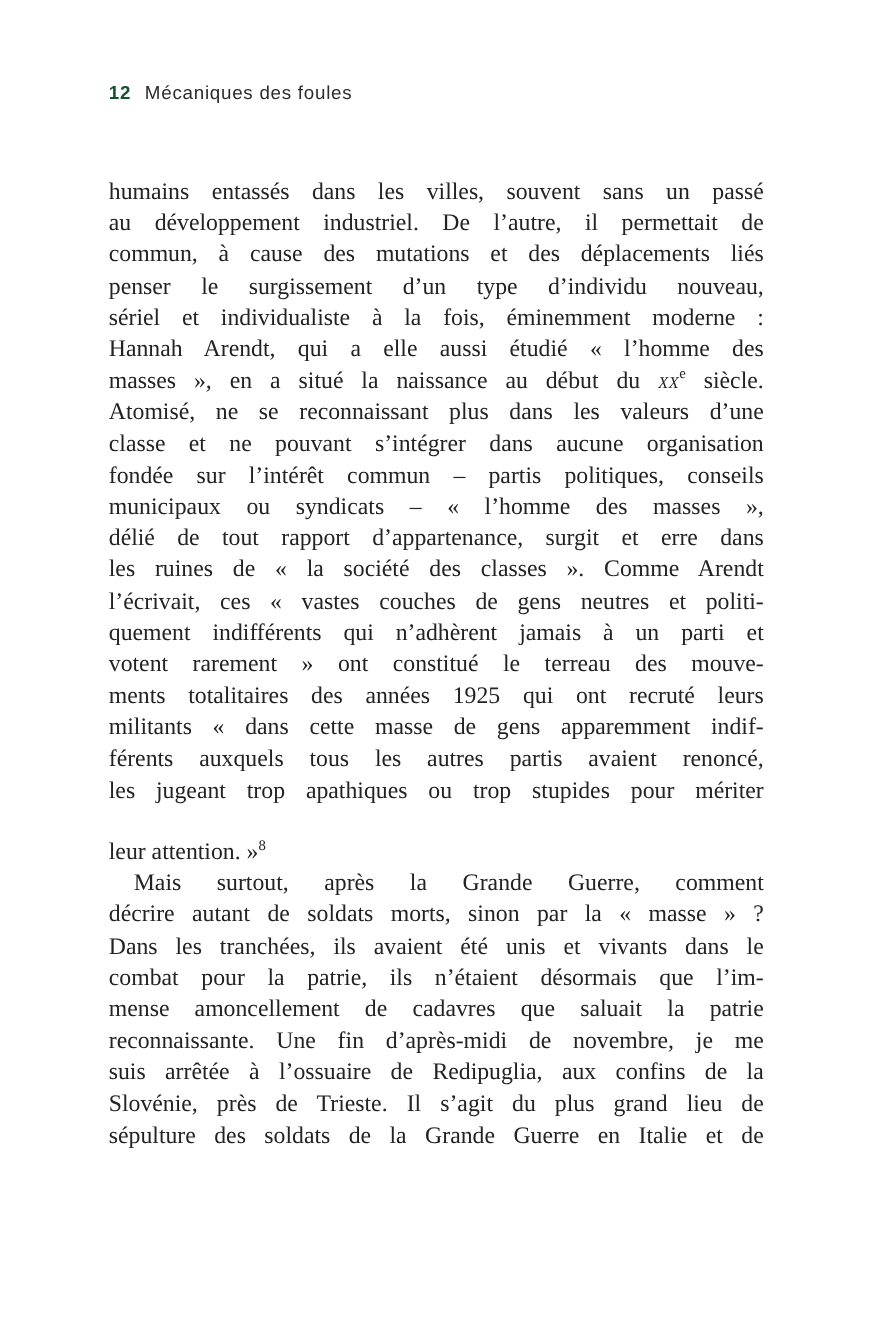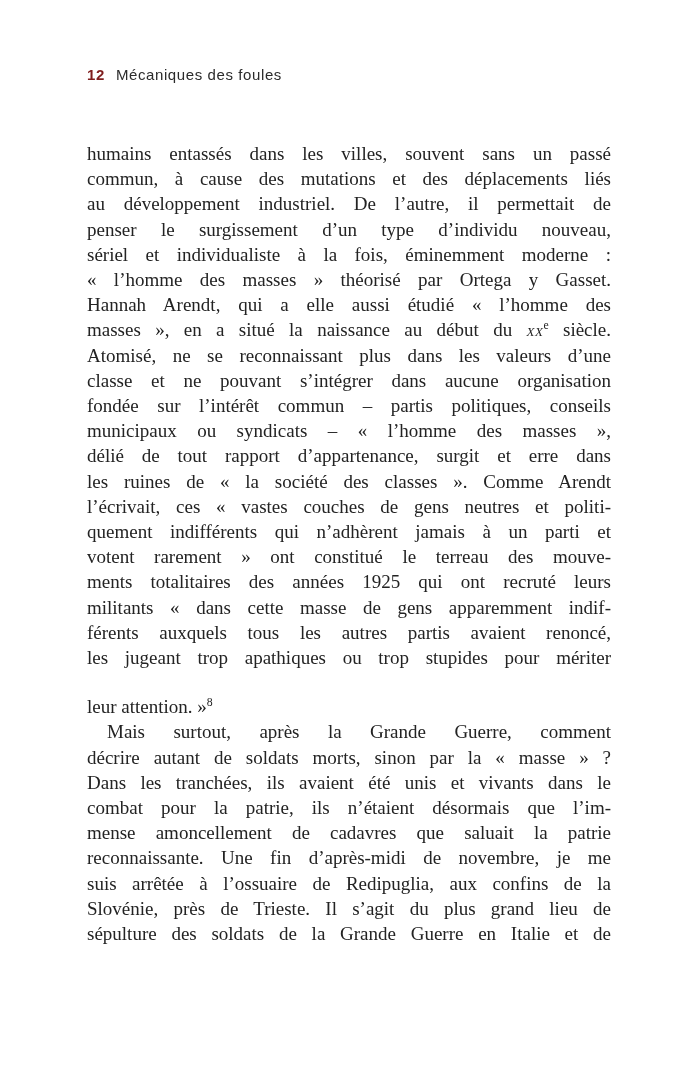--- a/index.html
+++ b/index.html
@@ -28,21 +28,21 @@
     top: 66px;
     font-family: "Liberation Sans", "DejaVu Sans", sans-serif;
     font-size: 15px;
     letter-spacing: 0.6px;
     color: var(--header-text);
     white-space: nowrap;
   }
   .page-number {
     font-weight: 700;
     margin-right: 11px;
-    color: #7f1d1d;
+    color: #14532d;
   }
   .text-block {
     position: absolute;
     left: 87px;
     top: 141px;
     width: 524px;
     font-size: 19px;
     line-height: 25.2px;
     color: var(--text);
   }
@@ -63,25 +63,24 @@
 </head>
 <body>
 
 <div class="page">
   <header class="running-header">
     <span class="page-number">12</span><span class="running-title">Mécaniques des foules</span>
   </header>
   <main class="text-block" id="text-block">
       <div class="paragraph">
         <div class="line"><span>humains entassés dans les villes, souvent sans un passé</span></div>
+        <div class="line"><span>au développement industriel. De l’autre, il permettait de</span></div>
         <div class="line"><span>commun, à cause des mutations et des déplacements liés</span></div>
-        <div class="line"><span>au développement industriel. De l’autre, il permettait de</span></div>
         <div class="line"><span>penser le surgissement d’un type d’individu nouveau,</span></div>
         <div class="line"><span>sériel et individualiste à la fois, éminemment moderne :</span></div>
-        <div class="line"><span>« l’homme des masses » théorisé par Ortega y Gasset.</span></div>
         <div class="line"><span>Hannah Arendt, qui a elle aussi étudié « l’homme des</span></div>
         <div class="line"><span>masses », en a situé la naissance au début du </span><span class="sc">xx</span><span class="sup">e</span><span> siècle.</span></div>
         <div class="line"><span>Atomisé, ne se reconnaissant plus dans les valeurs d’une</span></div>
         <div class="line"><span>classe et ne pouvant s’intégrer dans aucune organisation</span></div>
         <div class="line"><span>fondée sur l’intérêt commun – partis politiques, conseils</span></div>
         <div class="line"><span>municipaux ou syndicats – « l’homme des masses »,</span></div>
         <div class="line"><span>délié de tout rapport d’appartenance, surgit et erre dans</span></div>
         <div class="line"><span>les ruines de « la société des classes ». Comme Arendt</span></div>
         <div class="line"><span>l’écrivait, ces « vastes couches de gens neutres et politi-</span></div>
         <div class="line"><span>quement indifférents qui n’adhèrent jamais à un parti et</span></div>

